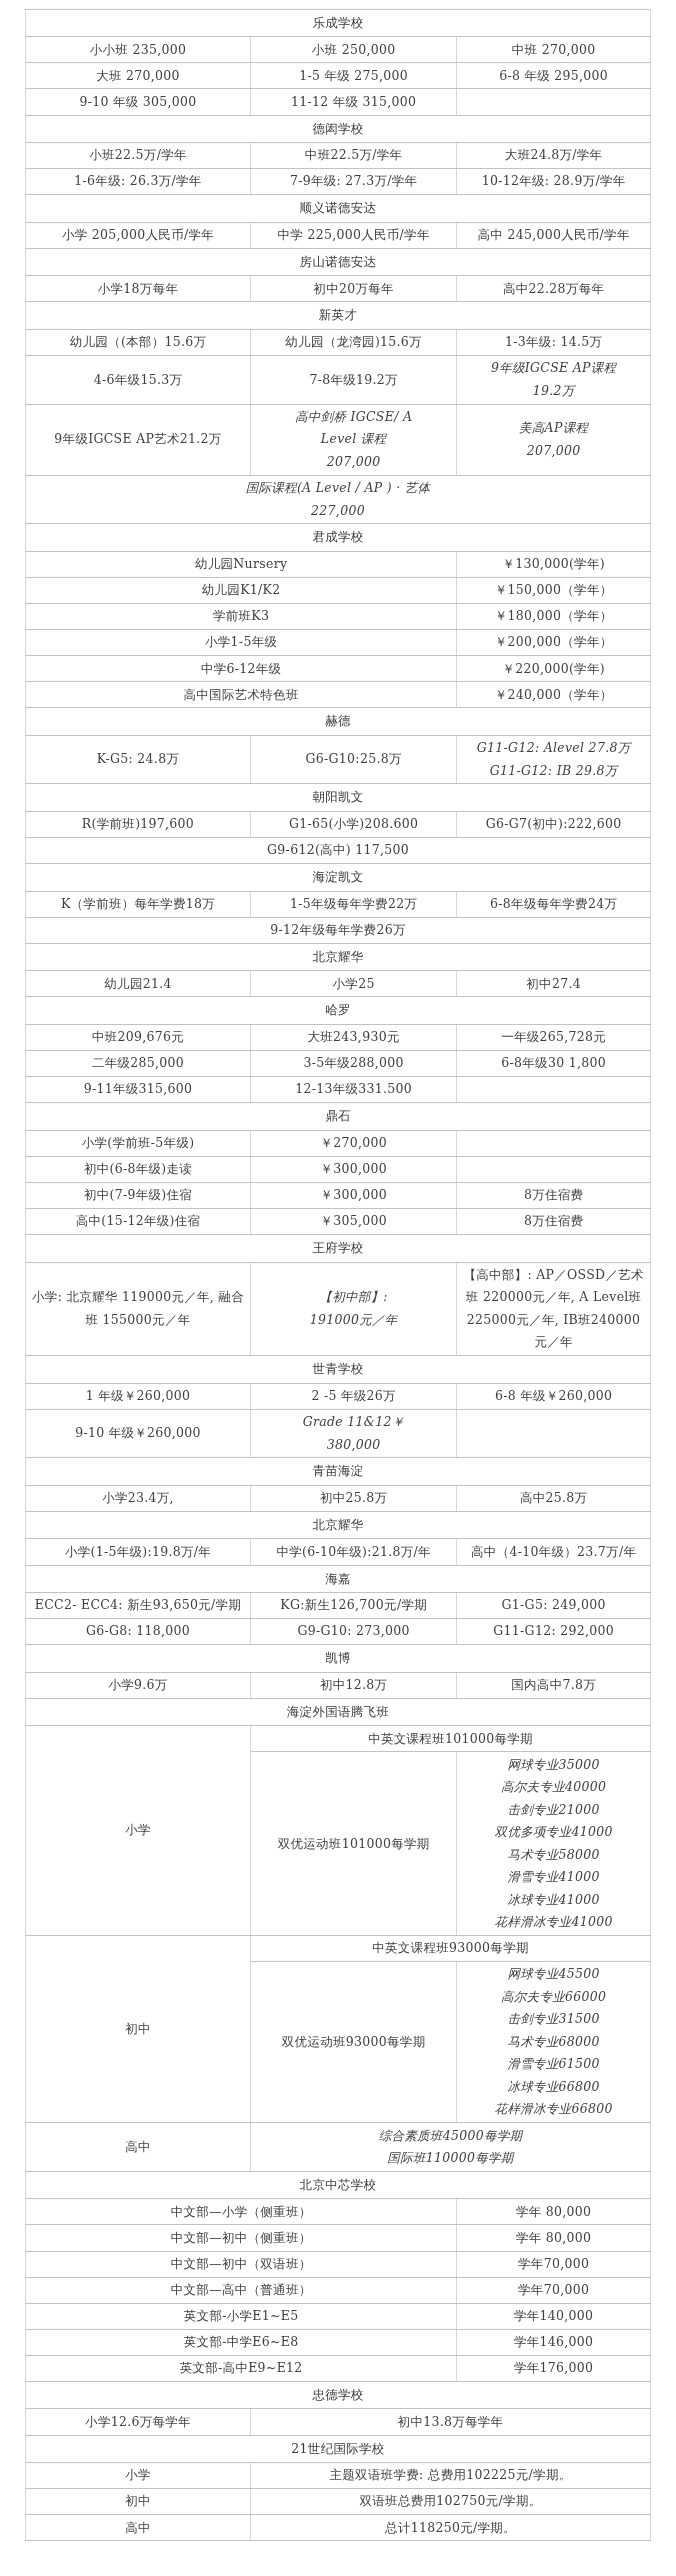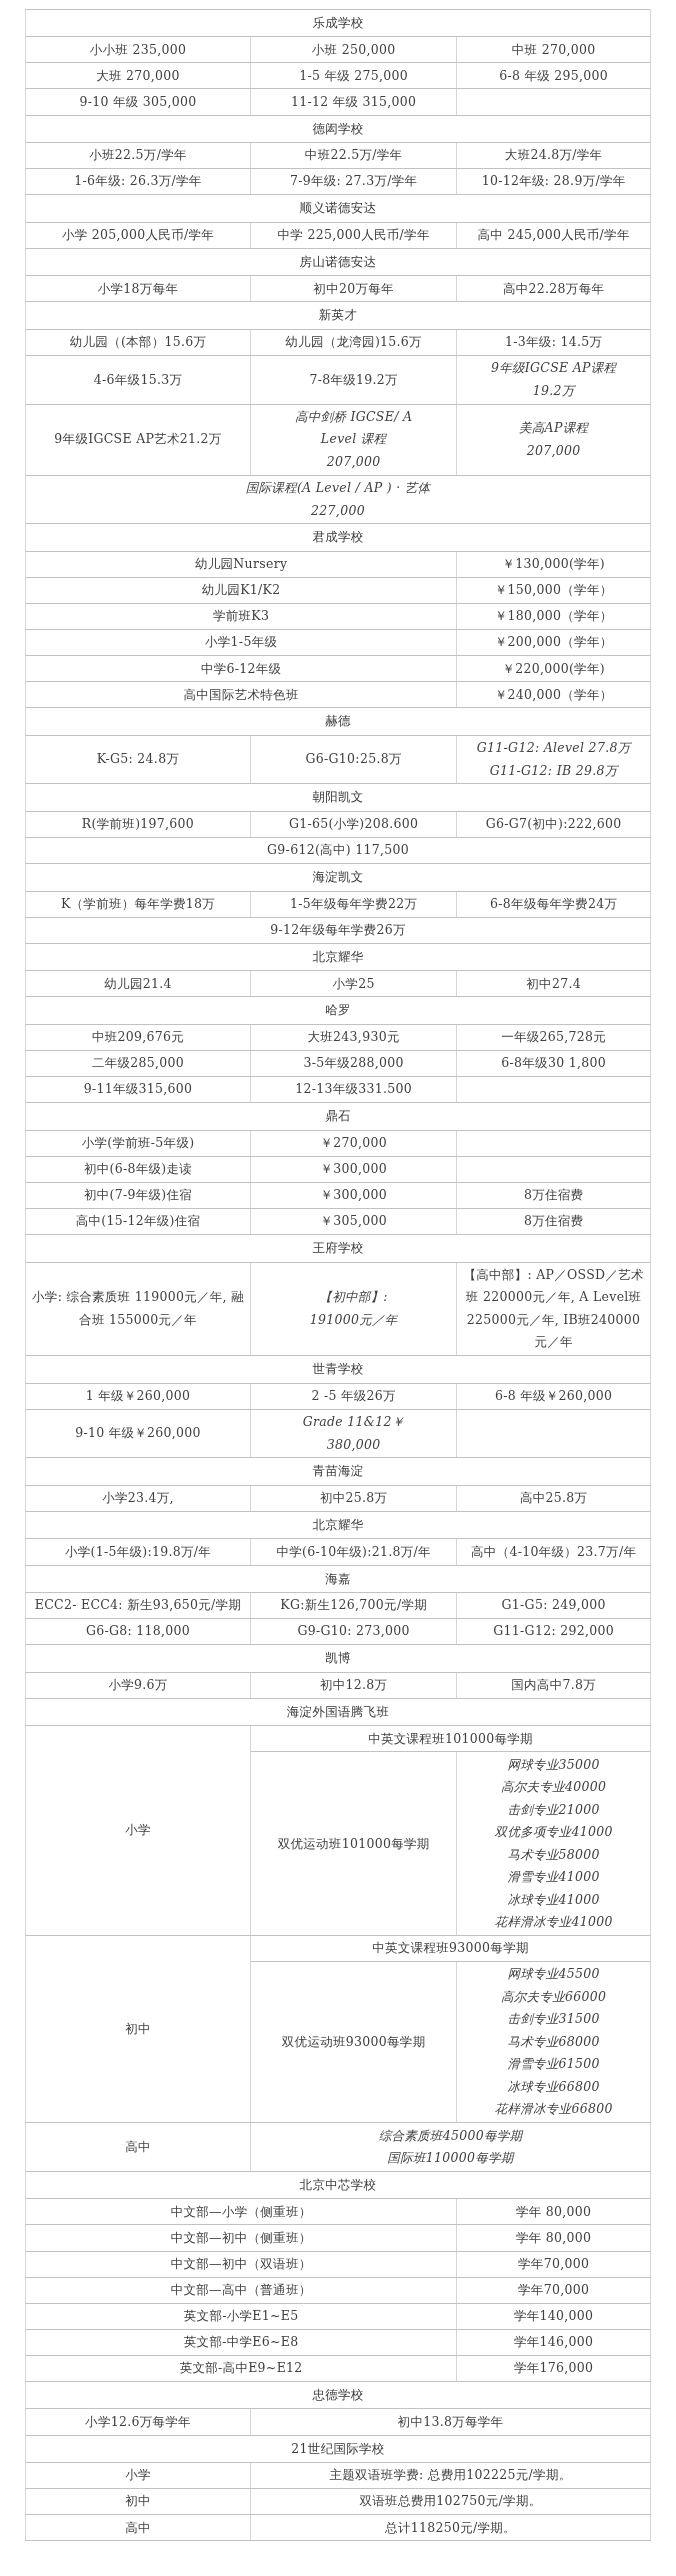--- a/index.html
+++ b/index.html
@@ -243,21 +243,21 @@
         </tr>
         <tr>
           <td>高中(15-12年级)住宿</td>
           <td>￥305,000</td>
           <td>8万住宿费</td>
         </tr>
         <tr>
           <td colspan="3" class="school">王府学校</td>
         </tr>
         <tr>
-          <td>小学: 综合素质班 119000元／年, 融合班 155000元／年</td>
+          <td>小学: 北京耀华 119000元／年, 融合班 155000元／年</td>
           <td>
             <div>【初中部】:</div>
             <div>191000元／年</div>
           </td>
           <td>【高中部】: AP／OSSD／艺术班 220000元／年, A Level班225000元／年, IB班240000元／年</td>
         </tr>
         <tr>
           <td colspan="3" class="school">世青学校</td>
         </tr>
         <tr>

